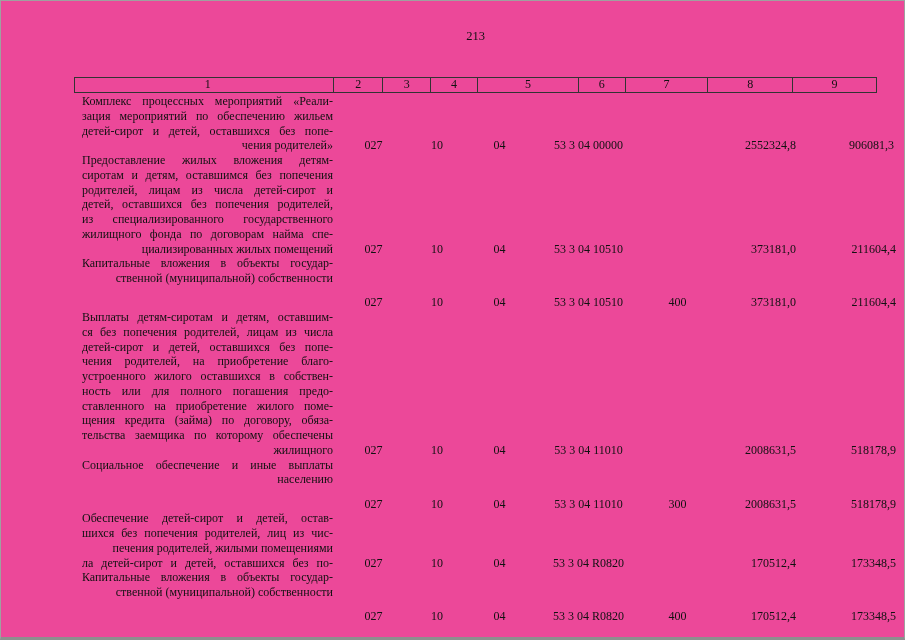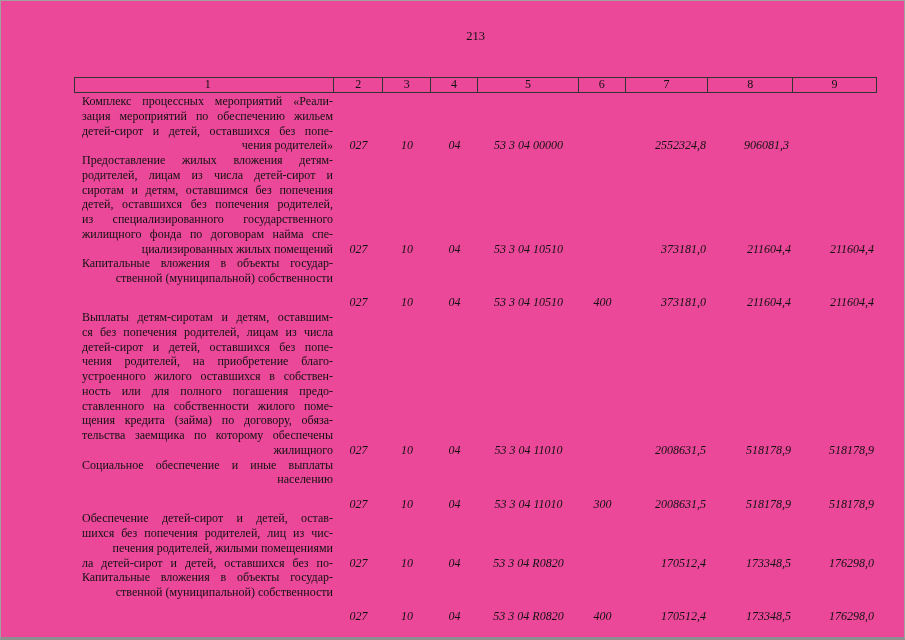--- a/index.html
+++ b/index.html
@@ -37,37 +37,36 @@
   .th{
     box-sizing:border-box;
     border-right:1px solid #333;
     text-align:center;
     font-size:12px;
     line-height:12.5px;
     flex-shrink:1;
   }
   .th:last-child{border-right:none;}
   .tbody{margin-top:1px;}
-  .trow{display:flex;}
+  .trow{display:flex;gap:15px;}
   .c{box-sizing:border-box;flex-shrink:0;}
   .c1{width:260px;padding-left:8px;padding-right:1px;}
   .c2{width:49px;}
   .c3{width:48px;}
   .c4{width:47px;}
   .c5{width:101px;}
   .c6{width:47px;}
   .c7{width:83px;}
   .c8{width:85px;}
   .c9{width:83px;}
   .num{
     display:flex;
     align-items:flex-end;
     font-size:12px;
     line-height:14.75px;
-    font-style:italic;
   }
   .c2.num,.c3.num,.c4.num,.c5.num,.c6.num{justify-content:center;}
   .c7.num,.c8.num,.c9.num{justify-content:flex-end;padding-right:3px;margin-top:39px;}
   .line{
     font-size:12px;
     line-height:14.75px;
     text-align:justify;
     text-align-last:justify;
   }
   .line.last{
@@ -105,22 +104,22 @@
           <div class="c num c3">10</div>
           <div class="c num c4">04</div>
           <div class="c num c5">53 3 04 00000</div>
           <div class="c num c6"></div>
           <div class="c num c7">2552324,8</div>
           <div class="c num c9">906081,3</div>
         </div>
         <div class="trow">
           <div class="c c1">
             <div class="line">Предоставление жилых вложения детям-</div>
+            <div class="line">сиротам и детям, оставшимся без попечения</div>
             <div class="line">родителей, лицам из числа детей-сирот и</div>
-            <div class="line">сиротам и детям, оставшимся без попечения</div>
             <div class="line">детей, оставшихся без попечения родителей,</div>
             <div class="line">из специализированного государственного</div>
             <div class="line">жилищного фонда по договорам найма спе-</div>
             <div class="line last">циализированных жилых помещений</div>
           </div>
           <div class="c num c2">027</div>
           <div class="c num c3">10</div>
           <div class="c num c4">04</div>
           <div class="c num c5">53 3 04 10510</div>
           <div class="c num c6"></div>
@@ -143,21 +142,21 @@
           <div class="c num c9">211604,4</div>
         </div>
         <div class="trow">
           <div class="c c1">
             <div class="line">Выплаты детям-сиротам и детям, оставшим-</div>
             <div class="line">ся без попечения родителей, лицам из числа</div>
             <div class="line">детей-сирот и детей, оставшихся без попе-</div>
             <div class="line">чения родителей, на приобретение благо-</div>
             <div class="line">устроенного жилого оставшихся в собствен-</div>
             <div class="line">ность или для полного погашения предо-</div>
-            <div class="line">ставленного на собственности жилого поме-</div>
+            <div class="line">ставленного на приобретение жилого поме-</div>
             <div class="line">щения кредита (займа) по договору, обяза-</div>
             <div class="line">тельства заемщика по которому обеспечены</div>
             <div class="line last">жилищного</div>
           </div>
           <div class="c num c2">027</div>
           <div class="c num c3">10</div>
           <div class="c num c4">04</div>
           <div class="c num c5">53 3 04 11010</div>
           <div class="c num c6"></div>
           <div class="c num c7">2008631,5</div>

